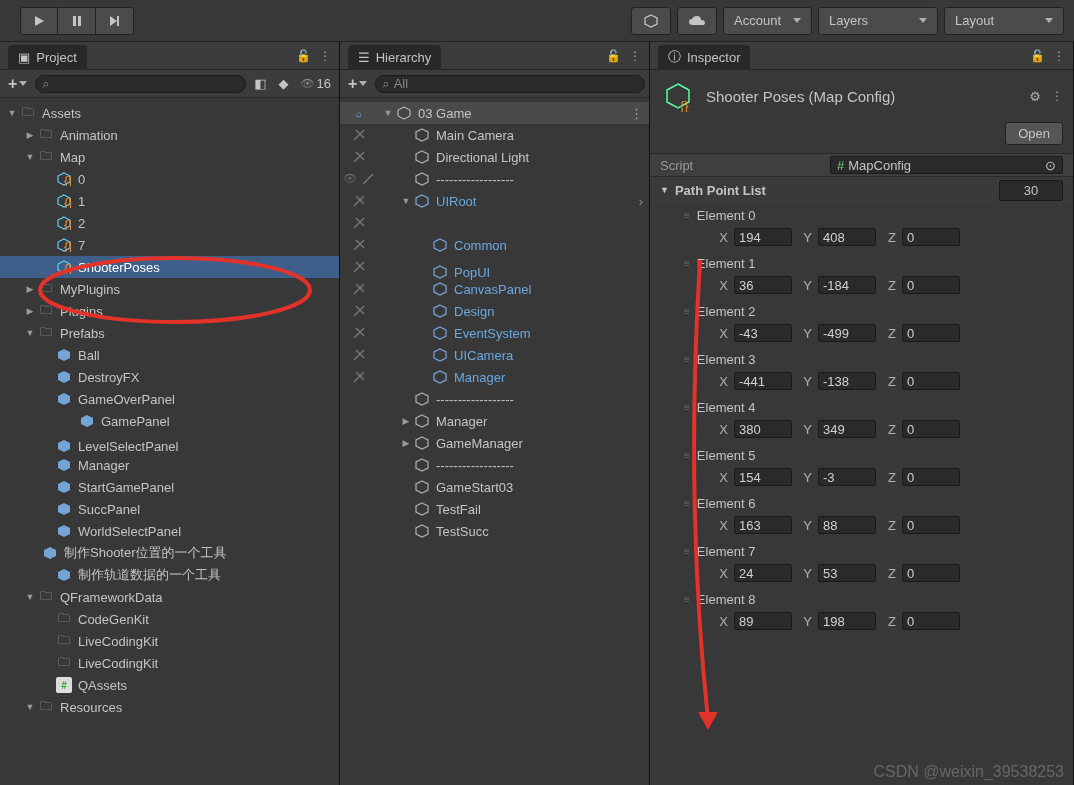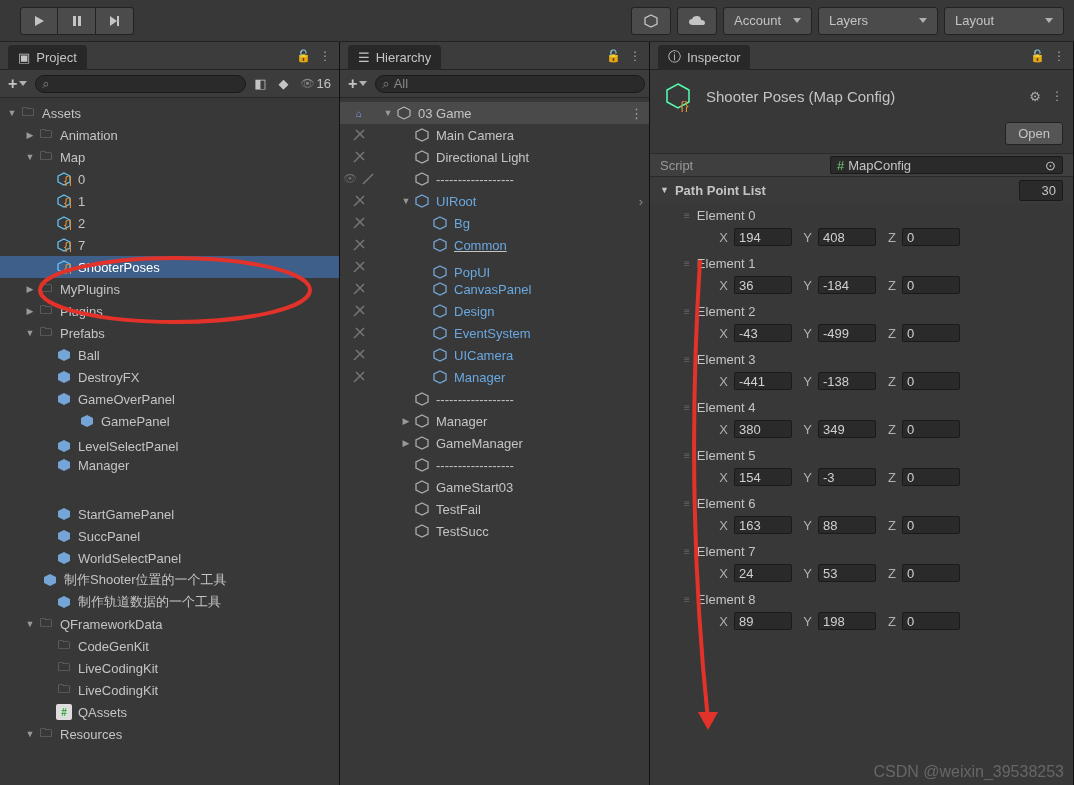--- a/index.html
+++ b/index.html
@@ -39,21 +39,21 @@
 .hier-content { flex:1; display:flex; align-items:center; }
 .insp-body { flex:1; overflow:auto; background:#383838; }
 .insp-title-row { display:flex; align-items:center; padding:8px 10px; gap:10px; }
 .insp-asset-icon { width:36px; height:36px; display:flex; align-items:center; justify-content:center; font-size:26px; }
 .insp-open-row { display:flex; justify-content:flex-end; padding:0 10px 8px; }
 .open-btn { background:#555; border:1px solid #222; border-radius:3px; padding:3px 12px; cursor:pointer; }
 .script-row { height:24px; display:flex; align-items:center; padding:0 10px; background:#3f3f3f; border-top:1px solid #2a2a2a; border-bottom:1px solid #2a2a2a; }
 .script-row .label { width:170px; color:#999; }
 .obj-field { flex:1; height:18px; background:#2a2a2a; border:1px solid #1a1a1a; border-radius:2px; display:flex; align-items:center; padding:0 6px; gap:4px; color:#c4c4c4; justify-content:space-between; }
 .list-header { height:26px; display:flex; align-items:center; padding:0 10px; gap:6px; background:#3a3a3a; }
-.list-header .count { margin-left:auto; background:#2a2a2a; border:1px solid #1a1a1a; width:44px; text-align:right; padding:2px 6px; border-radius:2px; }
+.list-header .count { margin-left:auto; background:#2a2a2a; border:1px solid #1a1a1a; width:64px; text-align:center; padding:2px 6px; border-radius:2px; }
 .element { padding:2px 10px 2px 34px; }
 .element-head { height:20px; display:flex; align-items:center; gap:6px; }
 .handle { color:#666; font-size:10px; letter-spacing:1px; }
 .vec-row { display:flex; align-items:center; gap:6px; padding-left:30px; height:24px; }
 .vec-row .lbl { width:14px; text-align:right; color:#b0b0b0; }
 .vec-row input { width:58px; height:18px; background:#2a2a2a; border:1px solid #1a1a1a; color:#d0d0d0; padding:0 4px; border-radius:2px; font-size:13px; }
 svg { display:block; }
 .annot { position:absolute; pointer-events:none; }
 .watermark { position:absolute; bottom:4px; right:10px; color:rgba(200,200,200,0.32); font-size:16px; pointer-events:none; }
 .lock-icon, .menu-dots { color:#aaa; font-size:12px; }
@@ -266,21 +266,21 @@
         </div>
         <div class="row" style="padding-left: 42px;">
           <span class="arrow none"></span>
           <span class="icon prefab-icon">
             <svg width="14" height="14">
               <polygon points="7,1 13,4 13,10 7,13 1,10 1,4" fill="#74a5d6"></polygon>
             </svg>
           </span>
           <span>Manager</span>
         </div>
-        <div class="row" style="padding-left: 42px; margin-top: 27px;">
+        <div class="row" style="padding-left: 42px;">
           <span class="arrow none"></span>
           <span class="icon prefab-icon">
             <svg width="14" height="14">
               <polygon points="7,1 13,4 13,10 7,13 1,10 1,4" fill="#74a5d6"></polygon>
             </svg>
           </span>
           <span>StartGamePanel</span>
         </div>
         <div class="row" style="padding-left: 42px;">
           <span class="arrow none"></span>
@@ -457,38 +457,29 @@
             <span style="margin-left:auto;margin-right:6px;color:#888">›</span>
           </div>
         </div>
         <div class="hier-row">
           <div class="hier-gutter">
             <svg width="14" height="14">
               <line x1="2" y1="12" x2="12" y2="2" stroke="#777" stroke-width="1.5"></line>
               <line x1="4" y1="2" x2="12" y2="10" stroke="#777" stroke-width="1.5"></line>
             </svg>
           </div>
+        </div>
+        <div class="hier-row">
+          <div class="hier-gutter">
+            <svg width="14" height="14">
+              <line x1="2" y1="12" x2="12" y2="2" stroke="#777" stroke-width="1.5"></line>
+              <line x1="4" y1="2" x2="12" y2="10" stroke="#777" stroke-width="1.5"></line>
+            </svg>
+          </div>
           <div class="hier-content row" style="padding-left: 40px;">
-            <span class="arrow none"></span>
-            <span class="icon cube-icon blue">
-              <svg width="14" height="14">
-                <polygon points="7,1 13,4 13,10 7,13 1,10 1,4" fill="none" stroke="#74a5d6" stroke-width="1.3"></polygon>
-              </svg>
-            </span>
-            <span class="link-blue">Bg</span>
-          </div>
-        </div>
-        <div class="hier-row">
-          <div class="hier-gutter">
-            <svg width="14" height="14">
-              <line x1="2" y1="12" x2="12" y2="2" stroke="#777" stroke-width="1.5"></line>
-              <line x1="4" y1="2" x2="12" y2="10" stroke="#777" stroke-width="1.5"></line>
-            </svg>
-          </div>
-          <div class="hier-content row" style="padding-left: 40px; text-decoration: underline;">
             <span class="arrow none"></span>
             <span class="icon cube-icon blue">
               <svg width="14" height="14">
                 <polygon points="7,1 13,4 13,10 7,13 1,10 1,4" fill="none" stroke="#74a5d6" stroke-width="1.3"></polygon>
               </svg>
             </span>
             <span class="link-blue">Common</span>
           </div>
         </div>
         <div class="hier-row">

